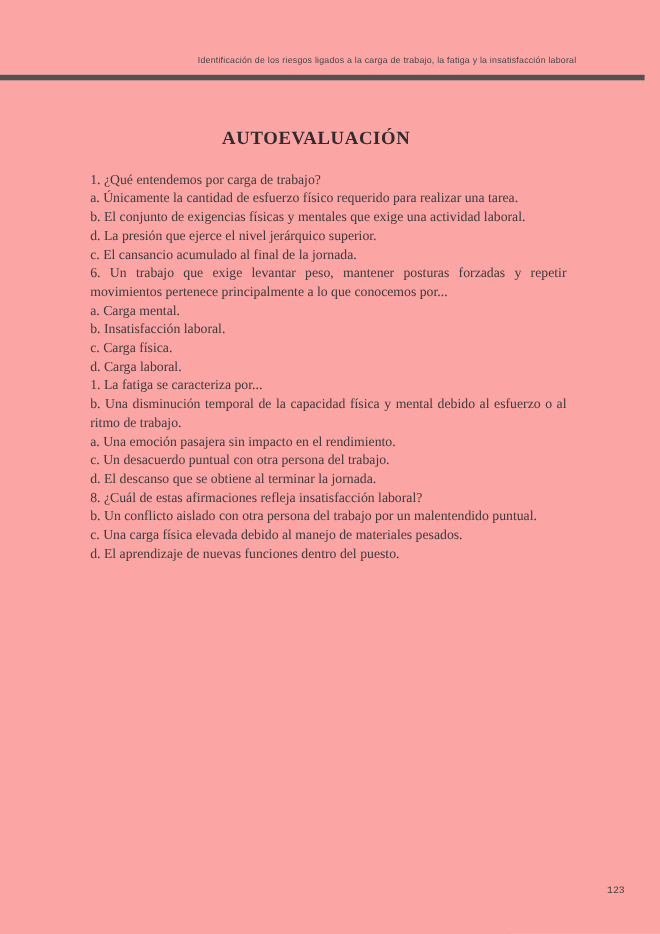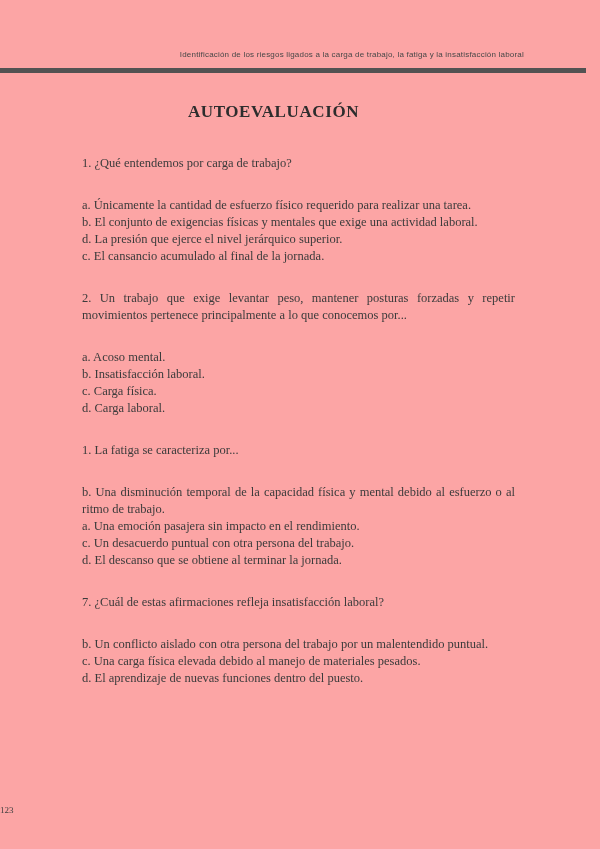--- a/index.html
+++ b/index.html
@@ -33,21 +33,21 @@
     left: 0;
     width: 586px;
     height: 5px;
     background: #525252;
   }
   .title {
     position: absolute;
     top: 100px;
     left: 0;
     width: 543px;
-    margin: 2px;
+    margin: 16px;
     text-align: center;
     font-family: "Liberation Serif", serif;
     font-size: 17px;
     font-weight: bold;
     letter-spacing: 0.6px;
     color: #2d2d2d;
   }
   .content {
     position: absolute;
     top: 155px;
@@ -56,29 +56,29 @@
     font-size: 12.5px;
     line-height: 17px;
     text-align: justify;
   }
   .content p {
     margin: 0;
     padding: 0;
     font-family: Liberation Serif, serif;
   }
   .block + .block {
-    margin-top: 25px;
+    margin-top: 0;
   }
   .page-number {
     position: absolute;
     top: 805px;
     left: 0;
     width: 568px;
-    text-align: left;
-    font-family: Liberation Serif, serif;
+    text-align: right;
+    font-family: Liberation Mono, monospace;
     font-size: 9px;
     color: #3e3e3e;
   }
 </style>
 </head>
 <body>
 
 <div class="page">
 
   <div class="running-header">Identificación de los riesgos ligados a la carga de trabajo, la fatiga y la insatisfacción laboral</div>
@@ -90,37 +90,37 @@
   <div class="content">
 
     <p class="block">1. ¿Qué entendemos por carga de trabajo?</p>
     <div class="block">
       <p>a. Únicamente la cantidad de esfuerzo físico requerido para realizar una tarea.</p>
       <p>b. El conjunto de exigencias físicas y mentales que exige una actividad laboral.</p>
       <p>d. La presión que ejerce el nivel jerárquico superior.</p>
       <p>c. El cansancio acumulado al final de la jornada.</p>
     </div>
 
-    <p class="block">2. Un trabajo que exige levantar peso, mantener posturas forzadas y repetir movimientos pertenece principalmente a lo que conocemos por...</p>
+    <p class="block">6. Un trabajo que exige levantar peso, mantener posturas forzadas y repetir movimientos pertenece principalmente a lo que conocemos por...</p>
     <div class="block">
-      <p>a. Acoso mental.</p>
+      <p>a. Carga mental.</p>
       <p>b. Insatisfacción laboral.</p>
       <p>c. Carga física.</p>
       <p>d. Carga laboral.</p>
     </div>
 
     <p class="block">1. La fatiga se caracteriza por...</p>
     <div class="block">
       <p>b. Una disminución temporal de la capacidad física y mental debido al esfuerzo o al ritmo de trabajo.</p>
       <p>a. Una emoción pasajera sin impacto en el rendimiento.</p>
       <p>c. Un desacuerdo puntual con otra persona del trabajo.</p>
       <p>d. El descanso que se obtiene al terminar la jornada.</p>
     </div>
 
-    <p class="block">7. ¿Cuál de estas afirmaciones refleja insatisfacción laboral?</p>
+    <p class="block">8. ¿Cuál de estas afirmaciones refleja insatisfacción laboral?</p>
     <div class="block">
       <p>b. Un conflicto aislado con otra persona del trabajo por un malentendido puntual.</p>
       <p>c. Una carga física elevada debido al manejo de materiales pesados.</p>
       <p>d. El aprendizaje de nuevas funciones dentro del puesto.</p>
     </div>
 
   </div>
 
   <div class="page-number">123</div>
 

